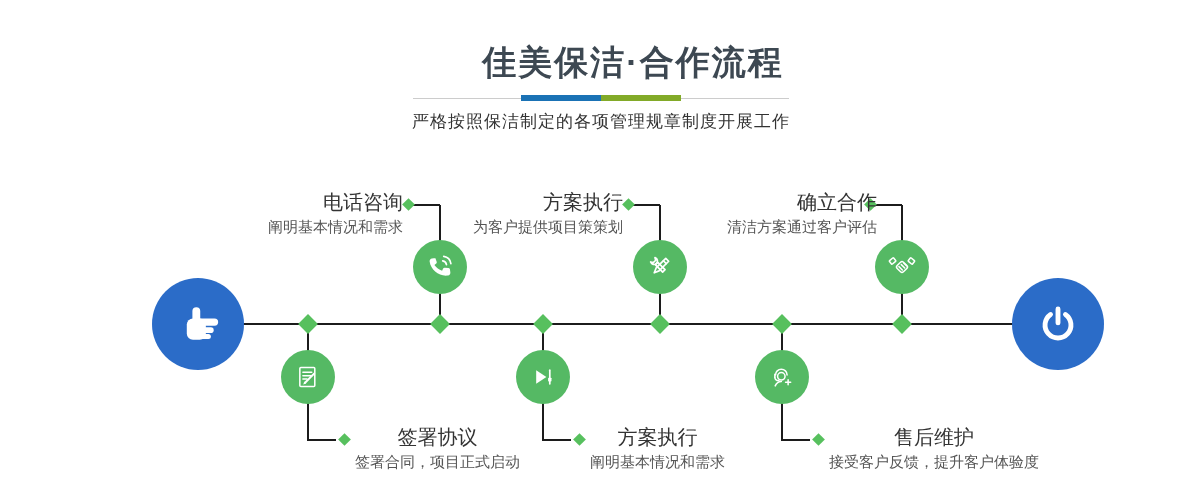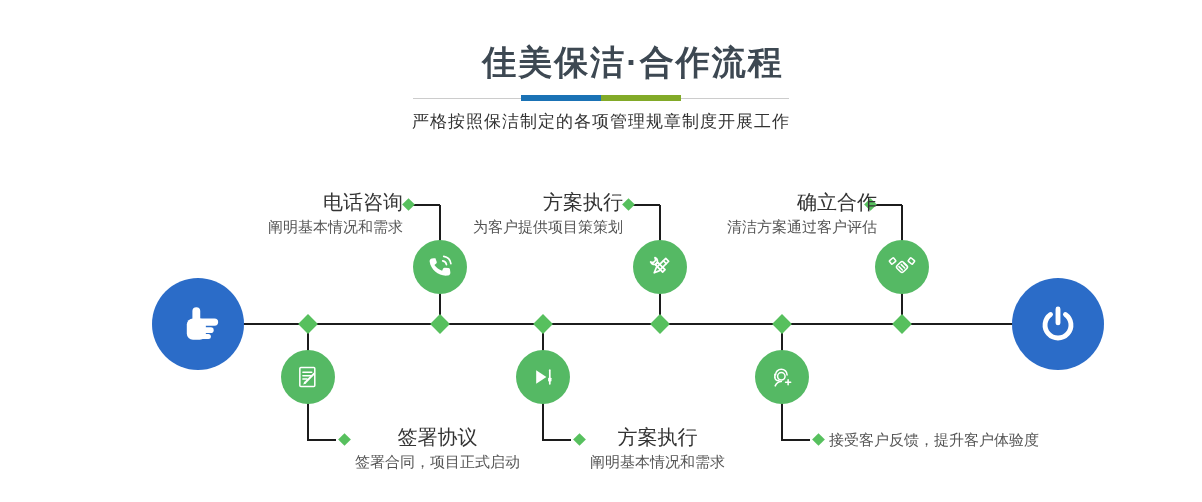--- a/index.html
+++ b/index.html
@@ -144,20 +144,21 @@
     <svg width="34" height="34" viewBox="0 0 100 100" stroke="#fff" fill="none" stroke-width="4.5" stroke-linecap="round" stroke-linejoin="round">
       <path d="M31 44a17 17 0 0 1 34 0"></path>
       <circle cx="48" cy="48" r="11"></circle>
       <path d="M29 42v9"></path>
       <path d="M29 51c0 6 5 10 12 10"></path>
       <path d="M30 76c4-9 12-13 18-13"></path>
       <path d="M68 58v15M60.5 65.5h15"></path>
     </svg>
   </div>
   <div class="label bottom" style="left:829px;top:426px;">
+    <div class="step-title">售后维护</div>
     <div class="step-desc">接受客户反馈，提升客户体验度</div>
   </div>
 
   <div class="circle blue" style="left:152px;top:278px;">
     <svg width="56" height="56" viewBox="0 0 100 100" fill="#fff">
       <rect x="40" y="20" width="14" height="34" rx="7"></rect>
       <rect x="30" y="40" width="34" height="38" rx="11"></rect>
       <rect x="44" y="40" width="42" height="13" rx="6.5"></rect>
       <rect x="52" y="56" width="26" height="10" rx="5"></rect>
       <rect x="52" y="68" width="21" height="9" rx="4.5"></rect>

